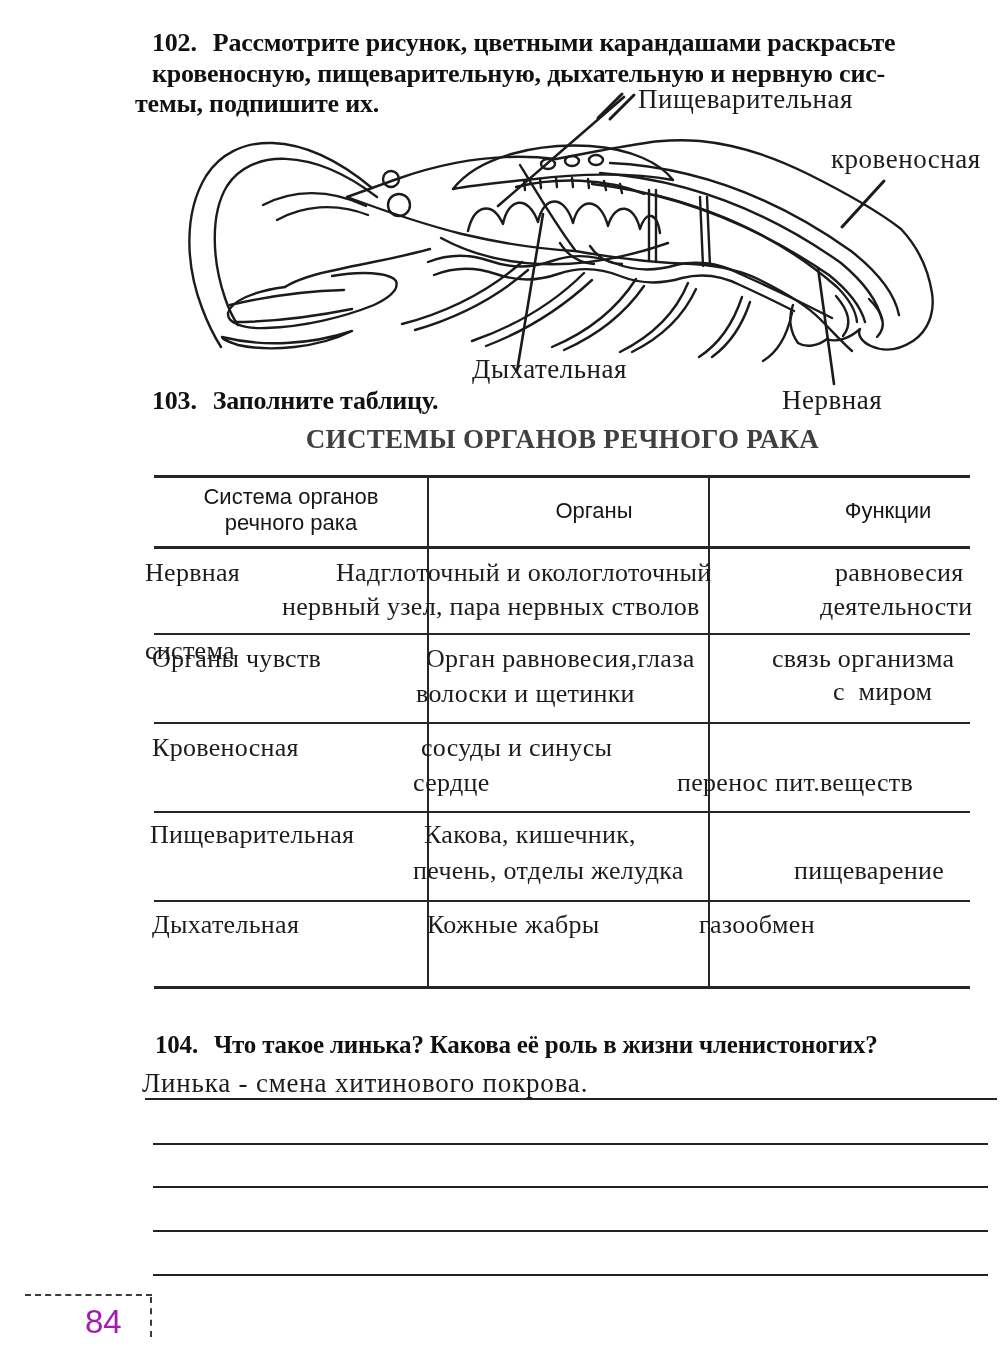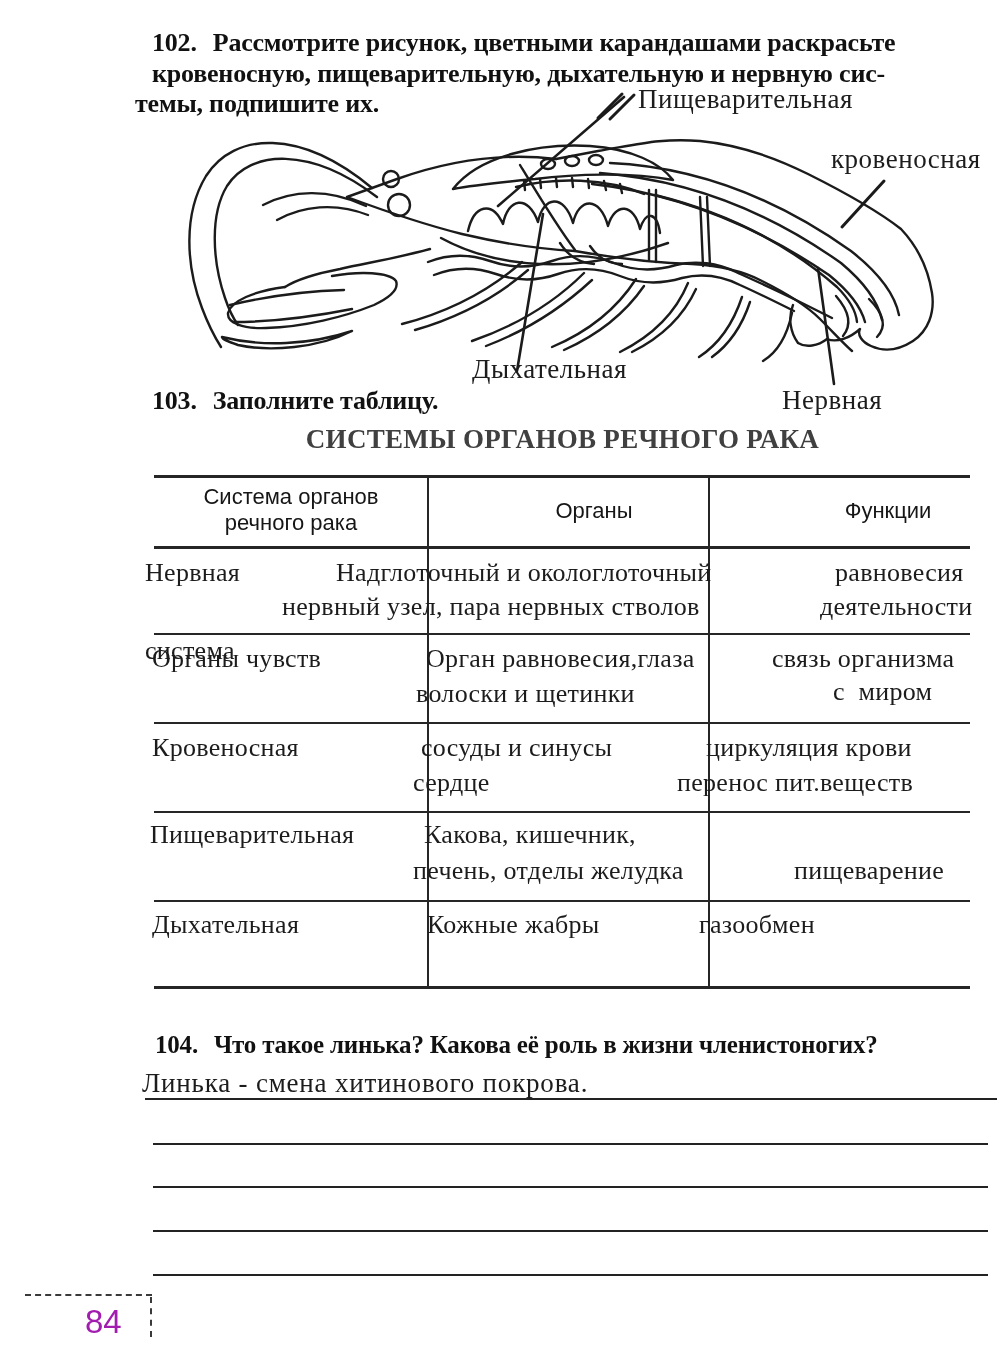--- a/index.html
+++ b/index.html
@@ -132,21 +132,20 @@
 
   <div class="abs cell" style="left:152px;top:644px;">Органы чувств</div>
   <div class="abs cell" style="left:402px;top:644px;margin-left:24px;">Орган равновесия,глаза</div>
   <div class="abs cell" style="left:416px;top:679px;">волоски и щетинки</div>
   <div class="abs cell" style="left:772px;top:644px;">связь организма</div>
   <div class="abs cell" style="left:833px;top:677px;">с  миром</div>
 
   <div class="abs cell" style="left:152px;top:733px;">Кровеносная</div>
   <div class="abs cell" style="left:421px;top:733px;">сосуды и синусы</div>
   <div class="abs cell" style="left:413px;top:768px;">сердце</div>
-  <div class="abs cell" style="left:706px;top:733px;">циркуляция крови</div>
   <div class="abs cell" style="left:677px;top:768px;">перенос пит.веществ</div>
 
   <div class="abs cell" style="left:150px;top:820px;">Пищеварительная</div>
   <div class="abs cell" style="left:424px;top:820px;">Какова, кишечник,</div>
   <div class="abs cell" style="left:413px;top:856px;">печень, отделы желудка</div>
   <div class="abs cell" style="left:794px;top:856px;">пищеварение</div>
 
   <div class="abs cell" style="left:152px;top:910px;">Дыхательная</div>
   <div class="abs cell" style="left:427px;top:910px;">Кожные жабры</div>
   <div class="abs cell" style="left:699px;top:910px;">газообмен</div>

